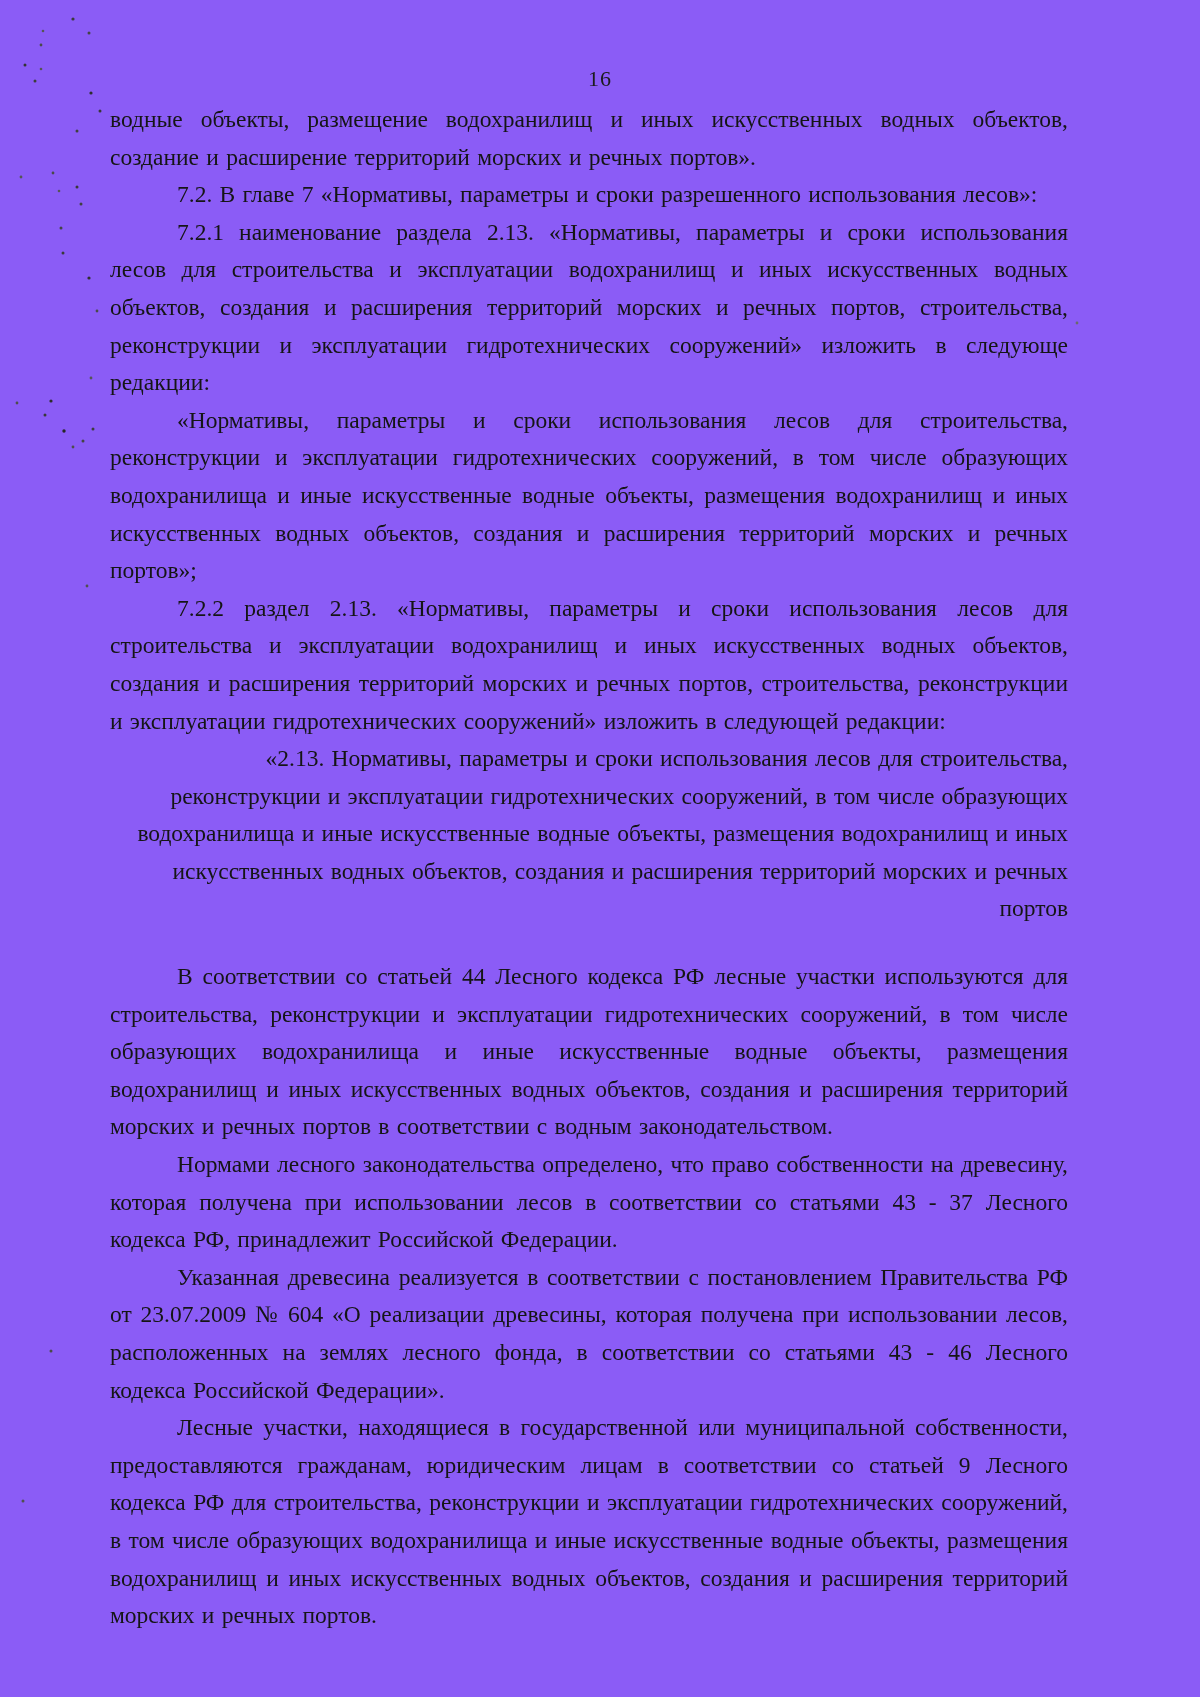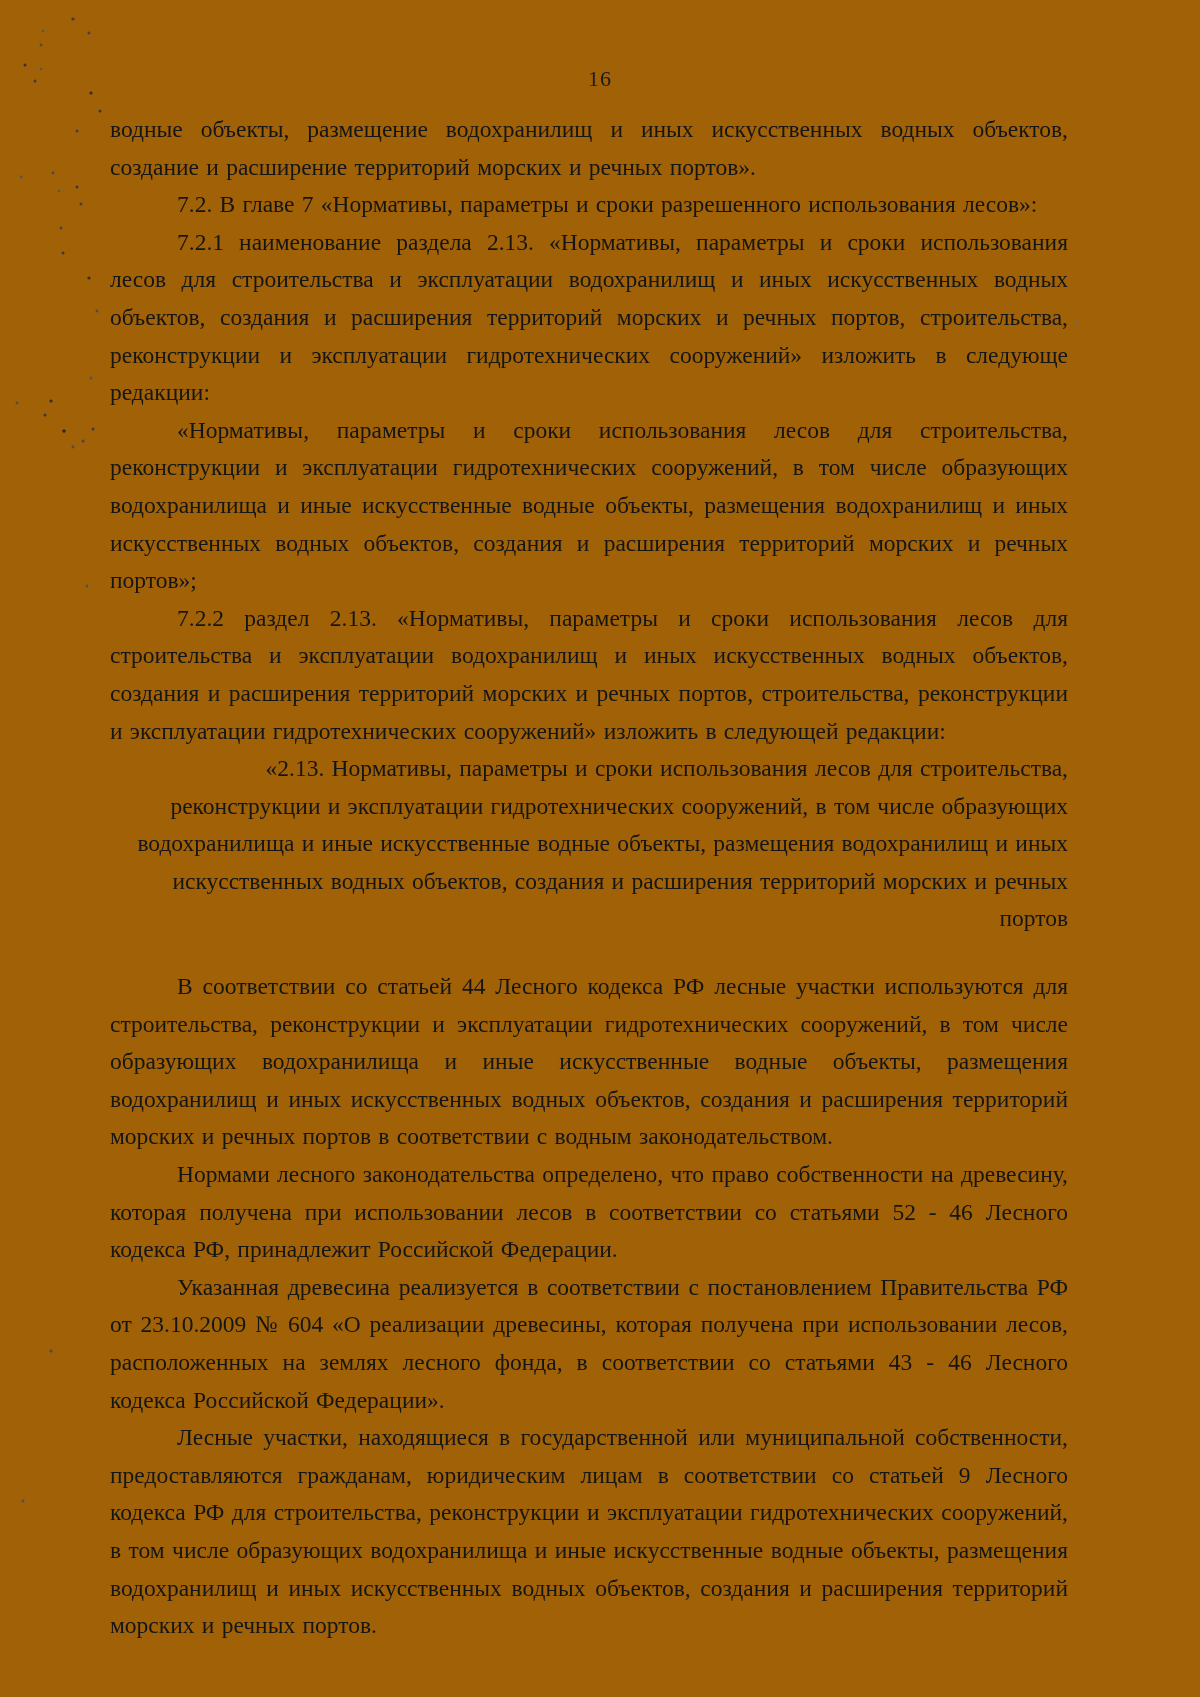--- a/index.html
+++ b/index.html
@@ -5,21 +5,21 @@
 <style>
   html, body {
     margin: 0;
     padding: 0;
     background: #ffffff;
   }
   .page {
     position: relative;
     width: 1200px;
     height: 1697px;
-    background: #a16207;
+    background: #8b5cf6;
     overflow: hidden;
     font-family: "Liberation Serif", "DejaVu Serif", serif;
     color: #151515;
   }
   .page-number {
     position: absolute;
     top: 66px;
     left: 0;
     width: 100%;
     text-align: center;
@@ -28,21 +28,20 @@
     color: #1c1c1c;
   }
   .content {
     position: absolute;
     top: 101px;
     left: 110px;
     width: 958px;
     font-size: 23.5px;
     line-height: 37.6px;
     word-spacing: 0.06em;
-    margin-top: 10px;
   }
   .para {
     margin: 0;
     text-align: justify;
     text-indent: 67px;
   }
   .para.cont {
     text-indent: 0;
   }
   .para.center {
@@ -113,20 +112,20 @@
     <p class="para">7.2.1 наименование раздела 2.13. «Нормативы, параметры и сроки использования лесов для строительства и эксплуатации водохранилищ и иных искусственных водных объектов, создания и расширения территорий морских и речных портов, строительства, реконструкции и эксплуатации гидротехнических сооружений» изложить в следующе редакции:</p>
 
     <p class="para">«Нормативы, параметры и сроки использования лесов для строительства, реконструкции и эксплуатации гидротехнических сооружений, в том числе образующих водохранилища и иные искусственные водные объекты, размещения водохранилищ и иных искусственных водных объектов, создания и расширения территорий морских и речных портов»;</p>
 
     <p class="para">7.2.2 раздел 2.13. «Нормативы, параметры и сроки использования лесов для строительства и эксплуатации водохранилищ и иных искусственных водных объектов, создания и расширения территорий морских и речных портов, строительства, реконструкции и эксплуатации гидротехнических сооружений» изложить в следующей редакции:</p>
 
     <p class="para center">«2.13. Нормативы, параметры и сроки использования лесов для строительства, реконструкции и эксплуатации гидротехнических сооружений, в том числе образующих водохранилища и иные искусственные водные объекты, размещения водохранилищ и иных искусственных водных объектов, создания и расширения территорий морских и речных портов</p>
 
     <p class="para gap-top">В соответствии со статьей 44 Лесного кодекса РФ лесные участки используются для строительства, реконструкции и эксплуатации гидротехнических сооружений, в том числе образующих водохранилища и иные искусственные водные объекты, размещения водохранилищ и иных искусственных водных объектов, создания и расширения территорий морских и речных портов в соответствии с водным законодательством.</p>
 
-    <p class="para">Нормами лесного законодательства определено, что право собственности на древесину, которая получена при использовании лесов в соответствии со статьями 52 - 46 Лесного кодекса РФ, принадлежит Российской Федерации.</p>
+    <p class="para">Нормами лесного законодательства определено, что право собственности на древесину, которая получена при использовании лесов в соответствии со статьями 43 - 37 Лесного кодекса РФ, принадлежит Российской Федерации.</p>
 
-    <p class="para">Указанная древесина реализуется в соответствии с постановлением Правительства РФ от 23.10.2009 № 604 «О реализации древесины, которая получена при использовании лесов, расположенных на землях лесного фонда, в соответствии со статьями 43 - 46 Лесного кодекса Российской Федерации».</p>
+    <p class="para">Указанная древесина реализуется в соответствии с постановлением Правительства РФ от 23.07.2009 № 604 «О реализации древесины, которая получена при использовании лесов, расположенных на землях лесного фонда, в соответствии со статьями 43 - 46 Лесного кодекса Российской Федерации».</p>
 
     <p class="para">Лесные участки, находящиеся в государственной или муниципальной собственности, предоставляются гражданам, юридическим лицам в соответствии со статьей 9 Лесного кодекса РФ для строительства, реконструкции и эксплуатации гидротехнических сооружений, в том числе образующих водохранилища и иные искусственные водные объекты, размещения водохранилищ и иных искусственных водных объектов, создания и расширения территорий морских и речных портов.</p>
 
   </div>
 </div>
 
 </body></html>

